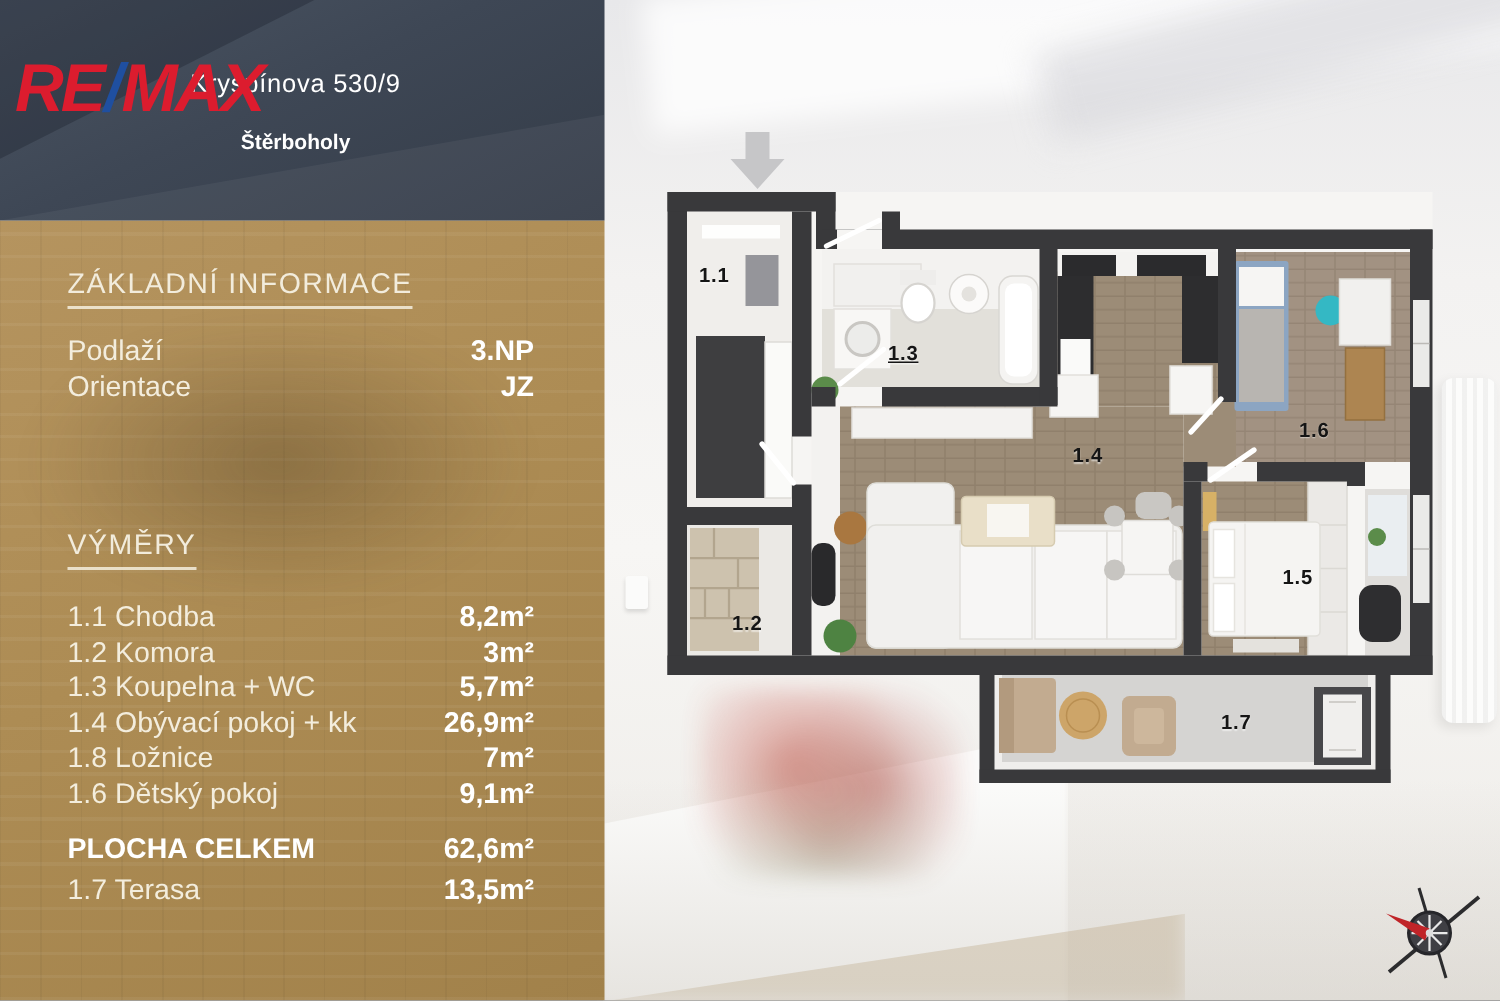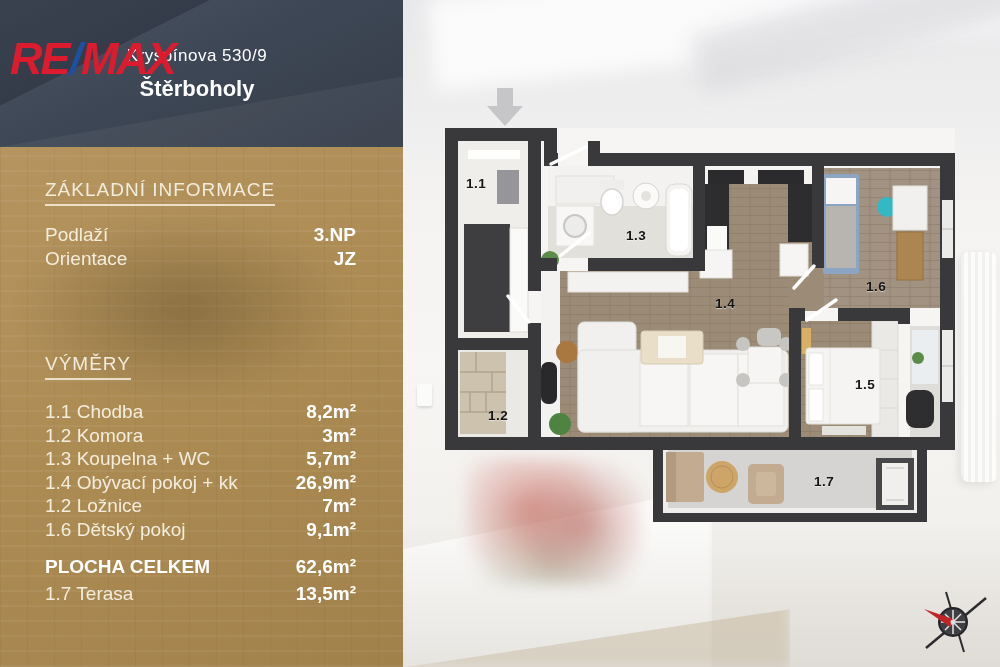--- a/index.html
+++ b/index.html
@@ -37,21 +37,21 @@
   .header-shade{position:absolute;left:0;top:0;width:100%;height:100%;
     background:rgba(18,23,31,.28);clip-path:polygon(0 0,52% 0,0 72%);}
   .header-light{position:absolute;left:0;top:0;width:100%;height:100%;
     background:rgba(255,255,255,.05);clip-path:polygon(0 100%,100% 52%,100% 100%);}
   .logo{position:absolute;left:10px;top:36px;font-size:45px;font-weight:bold;font-style:italic;
     letter-spacing:-2px;z-index:3;line-height:1;}
   .logo .re,.logo .max{color:#dc1c2e;}
   .logo .slash{color:#1f4fa0;padding:0 1px;}
   .addr{position:absolute;left:0;top:46px;width:394px;text-align:center;color:#fff;z-index:2;}
   .addr-l1{font-size:17px;font-weight:400;letter-spacing:.5px;text-align:center;}
-  .addr-l2{font-size:22px;font-weight:700;margin-top:10px;}
+  .addr-l2{font-size:14px;font-weight:700;margin-top:20px;}
 
   
   .panel{position:absolute;left:0;top:147px;width:403px;height:520px;z-index:5;color:#f2ecdc;
     background:linear-gradient(150deg,#b5945f 0%,#ad8c54 45%,#a1814a 100%);}
   .panel-tex{position:absolute;inset:0;
     background-image:
       repeating-linear-gradient(0deg,rgba(255,255,255,.05) 0 2px,transparent 2px 15px),
       repeating-linear-gradient(90deg,rgba(0,0,0,.04) 0 1px,transparent 1px 27px);}
   .panel-blob{position:absolute;left:18px;top:66px;width:336px;height:190px;
     background:radial-gradient(ellipse at center,rgba(58,44,24,.30),transparent 70%);
@@ -67,21 +67,21 @@
   #basic-rows{top:77px;}
   #areas-title{top:206px;}
   #area-rows{top:254px;}
   #total-row{top:409px;}
   #terrace-row{top:436px;}
 
   
   .plan-svg{position:absolute;left:440px;top:80px;z-index:2;}
   .room-label{position:absolute;z-index:3;font-weight:700;font-size:13.5px;color:#151515;
     text-shadow:0 1px 1px rgba(255,255,255,.55);letter-spacing:.5px;}
-  .rl1{left:466px;top:176px;} .rl2{left:488px;top:408px;text-align:center;} .rl3{left:626px;top:228px;}
+  .rl1{left:466px;top:176px;} .rl2{left:488px;top:408px;text-align:center;} .rl3{left:592px;top:228px;text-decoration:underline;}
   .rl4{left:715px;top:296px;} .rl5{left:827px;top:377px;margin-left:28px;} .rl6{left:866px;top:279px;}
   .rl7{left:814px;top:474px;}
   .compass{position:absolute;left:920px;top:586px;z-index:3;}
 </style>
 </head>
 <body>
 
 <div class="stage">
 
   <div class="decor ceil1"></div>
@@ -131,21 +131,21 @@
       </div>
       <div class="row">
         <span class="lbl">1.3 Koupelna + WC</span>
         <span class="val">5,7m²</span>
       </div>
       <div class="row">
         <span class="lbl">1.4 Obývací pokoj + kk</span>
         <span class="val">26,9m²</span>
       </div>
       <div class="row">
-        <span class="lbl">1.2 Ložnice</span>
+        <span class="lbl">1.8 Ložnice</span>
         <span class="val">7m²</span>
       </div>
       <div class="row">
         <span class="lbl">1.6 Dětský pokoj</span>
         <span class="val">9,1m²</span>
       </div>
     </div>
 
     <div class="rows row total" id="total-row">
       <span class="lbl">PLOCHA CELKEM</span>

